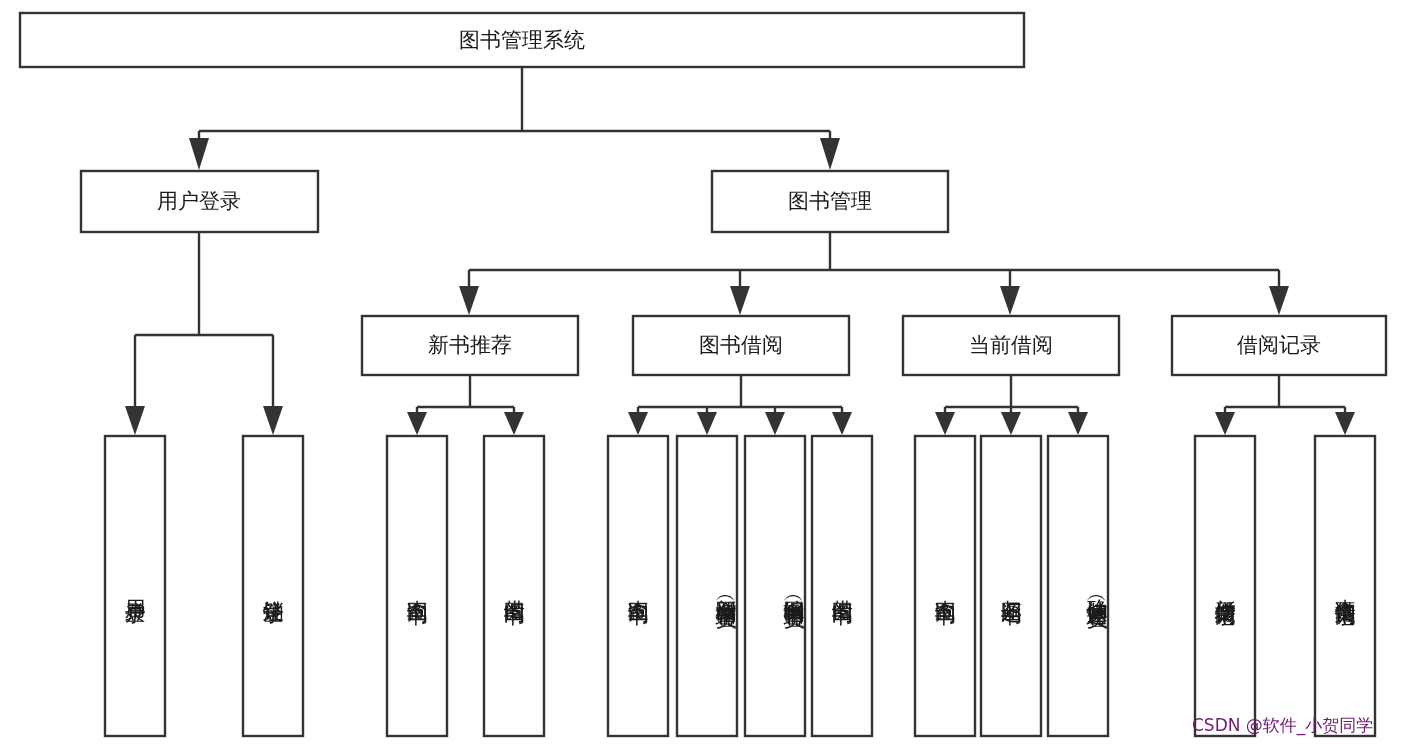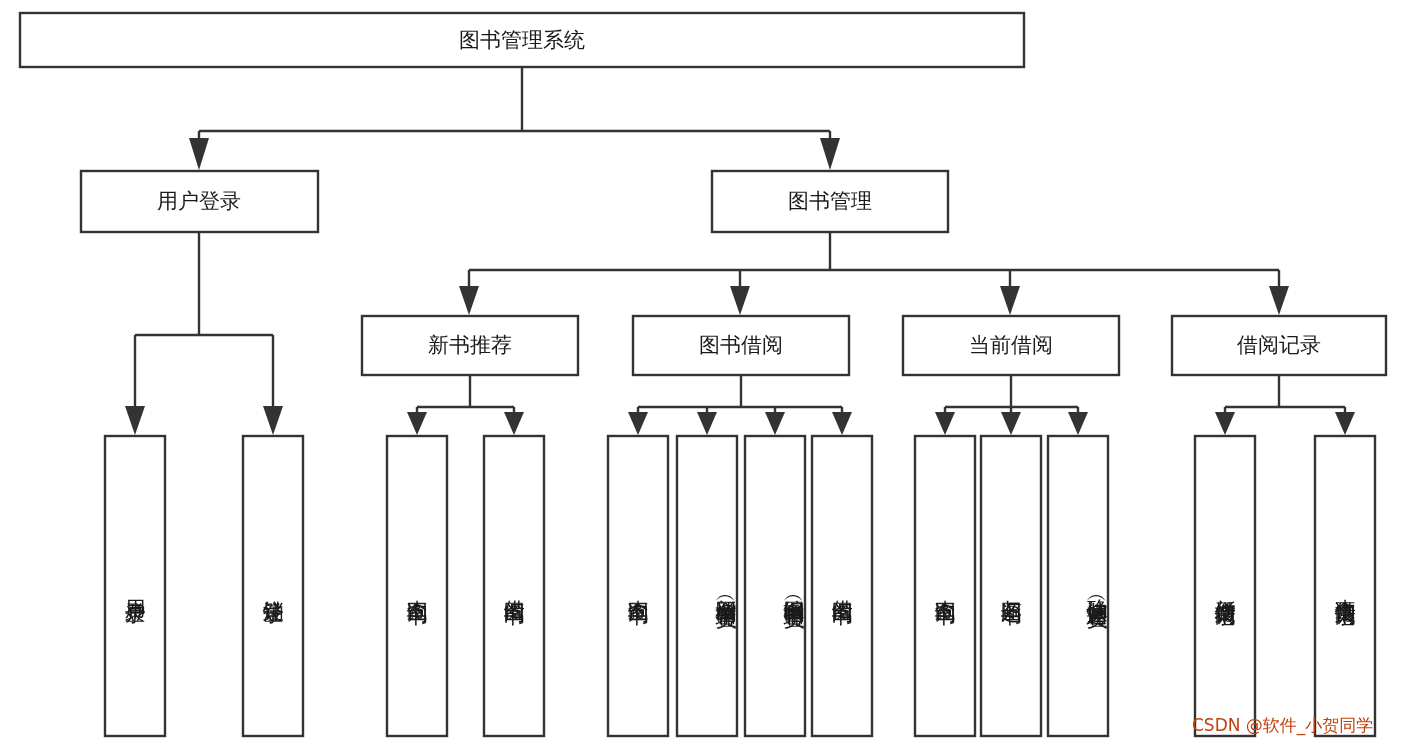--- a/index.html
+++ b/index.html
@@ -65,21 +65,21 @@
     white-space: nowrap;
     pointer-events: none;
     user-select: none;
   }
   #watermark {
     position: absolute;
     left: 1192px;
     top: 714px;
     font-family: "DejaVu Sans", "Liberation Sans", sans-serif;
     font-size: 17px;
-    color: #c2410c;
+    color: #701a75;
     white-space: nowrap;
     user-select: none;
   }
 </style>
 </head>
 <body>
 
 <div id="diagram-root">
 
   <svg id="flow-svg" viewBox="0 0 1405 747">

